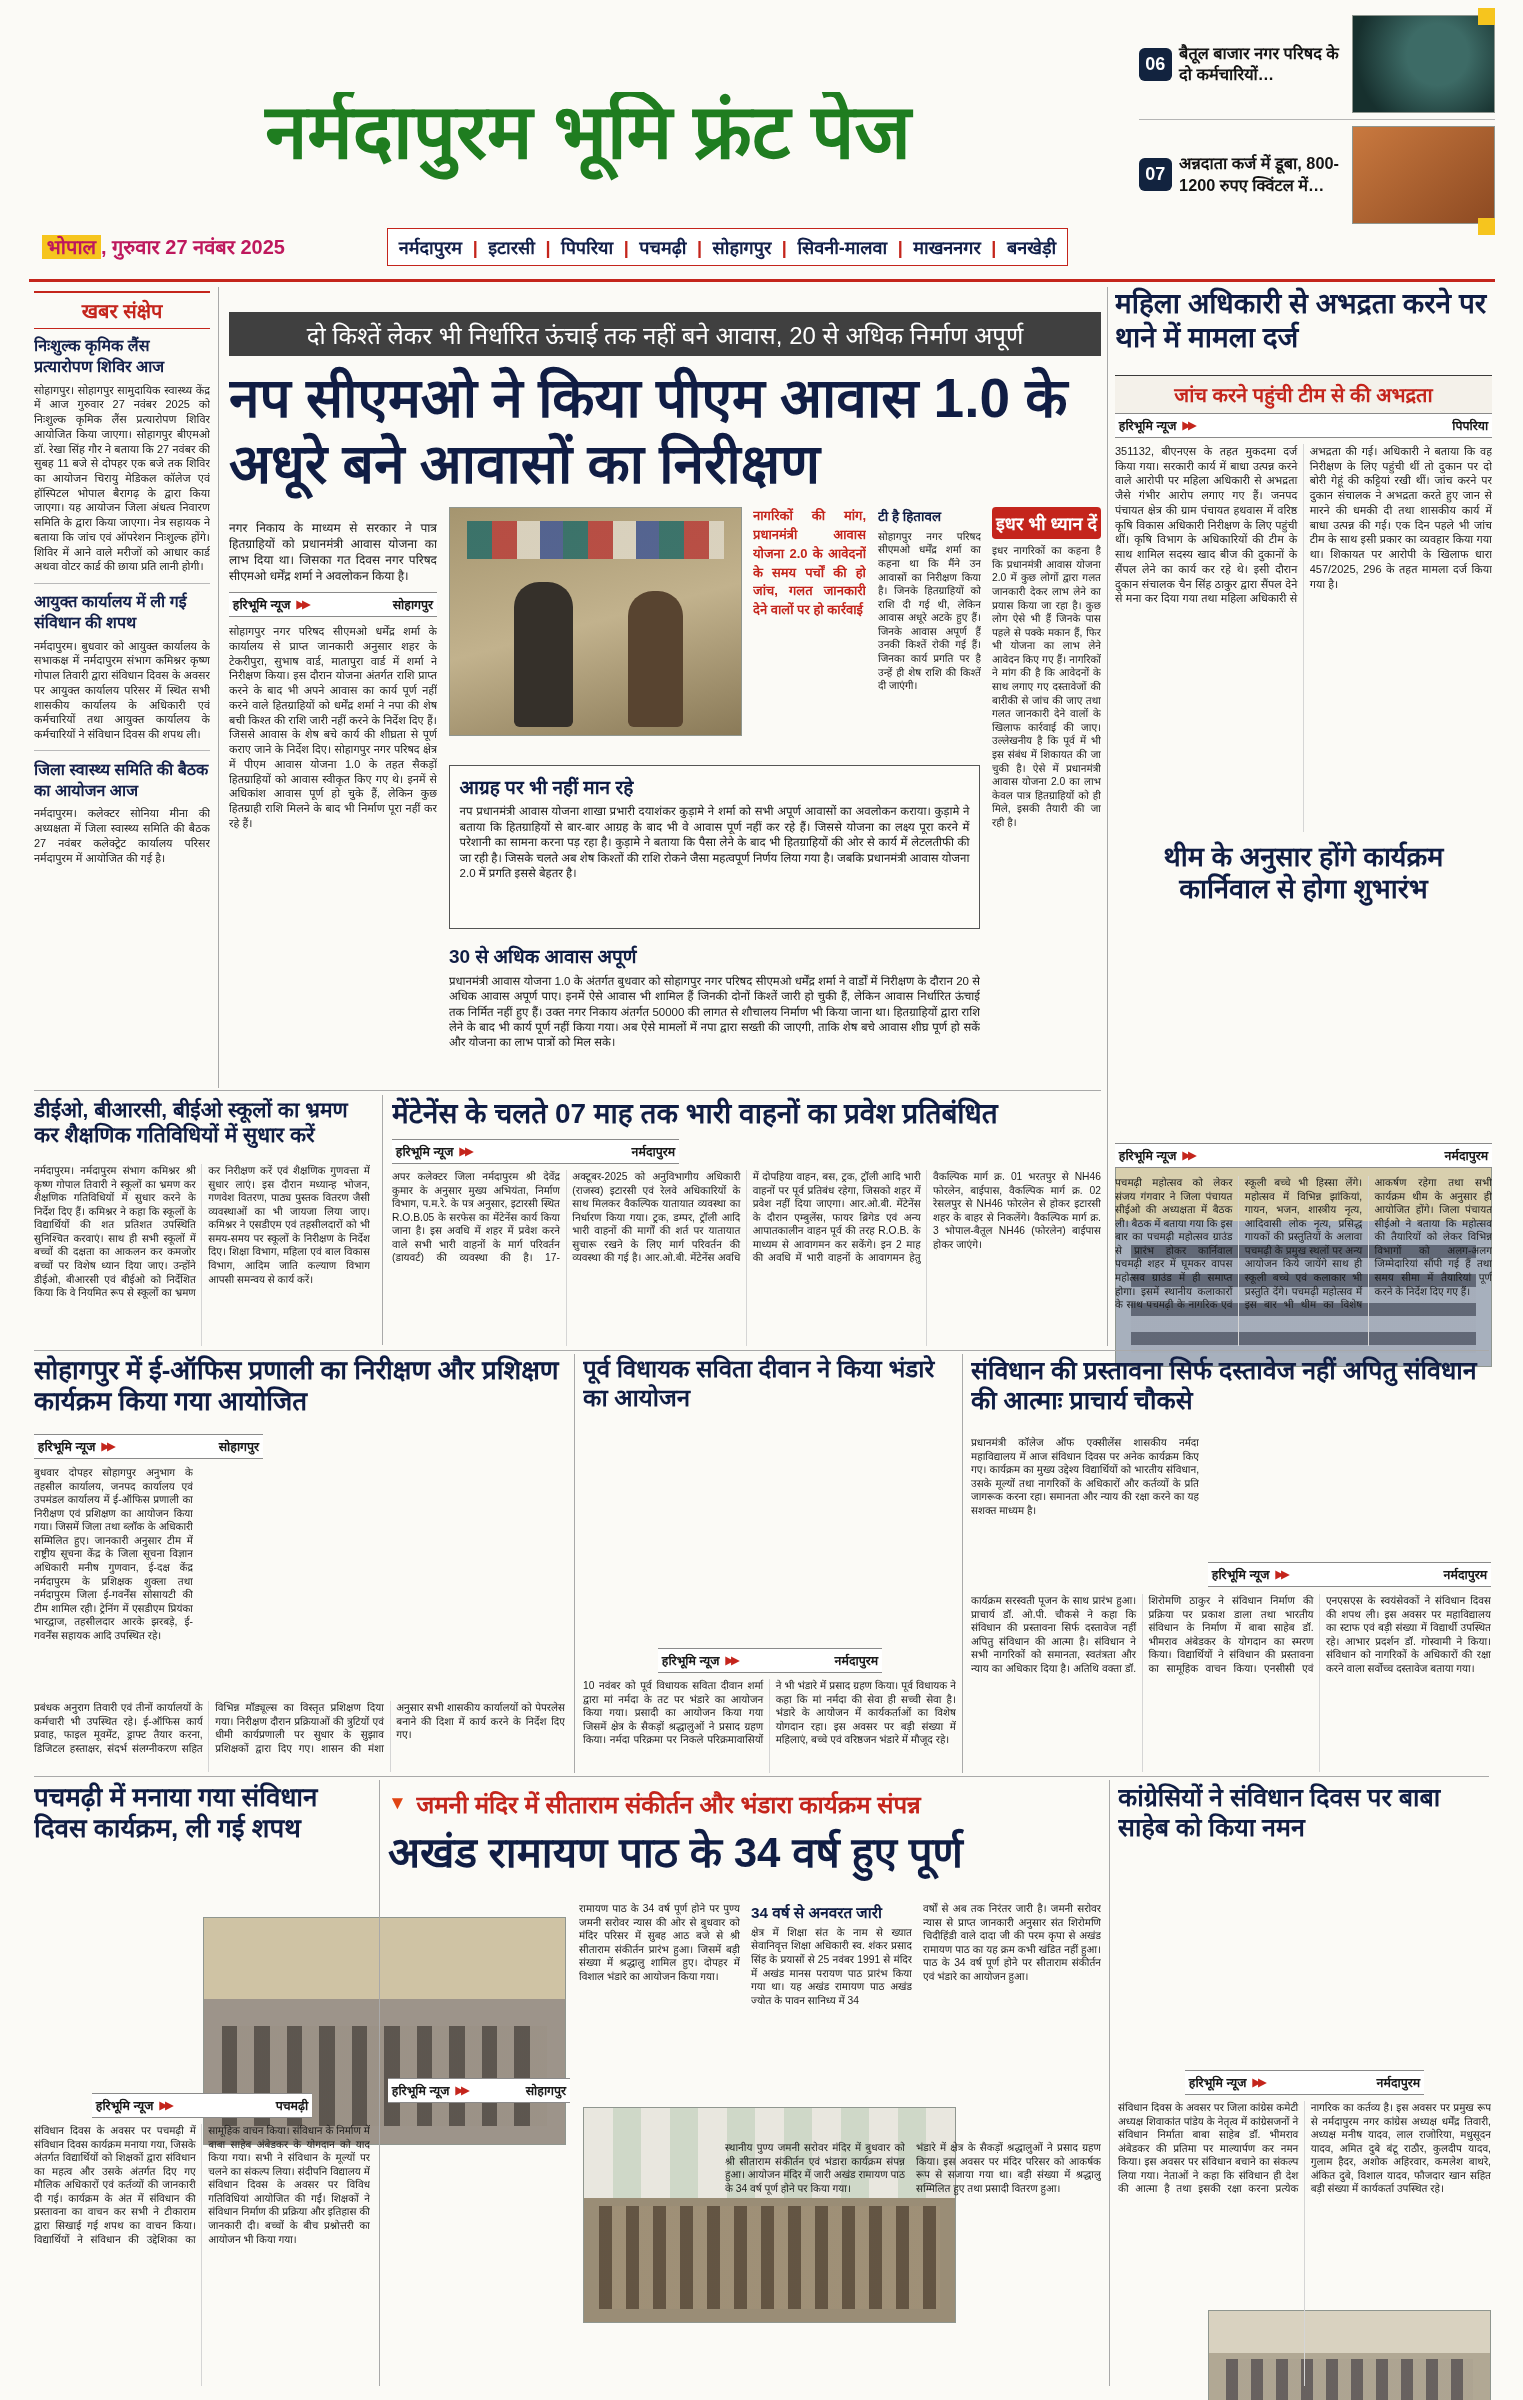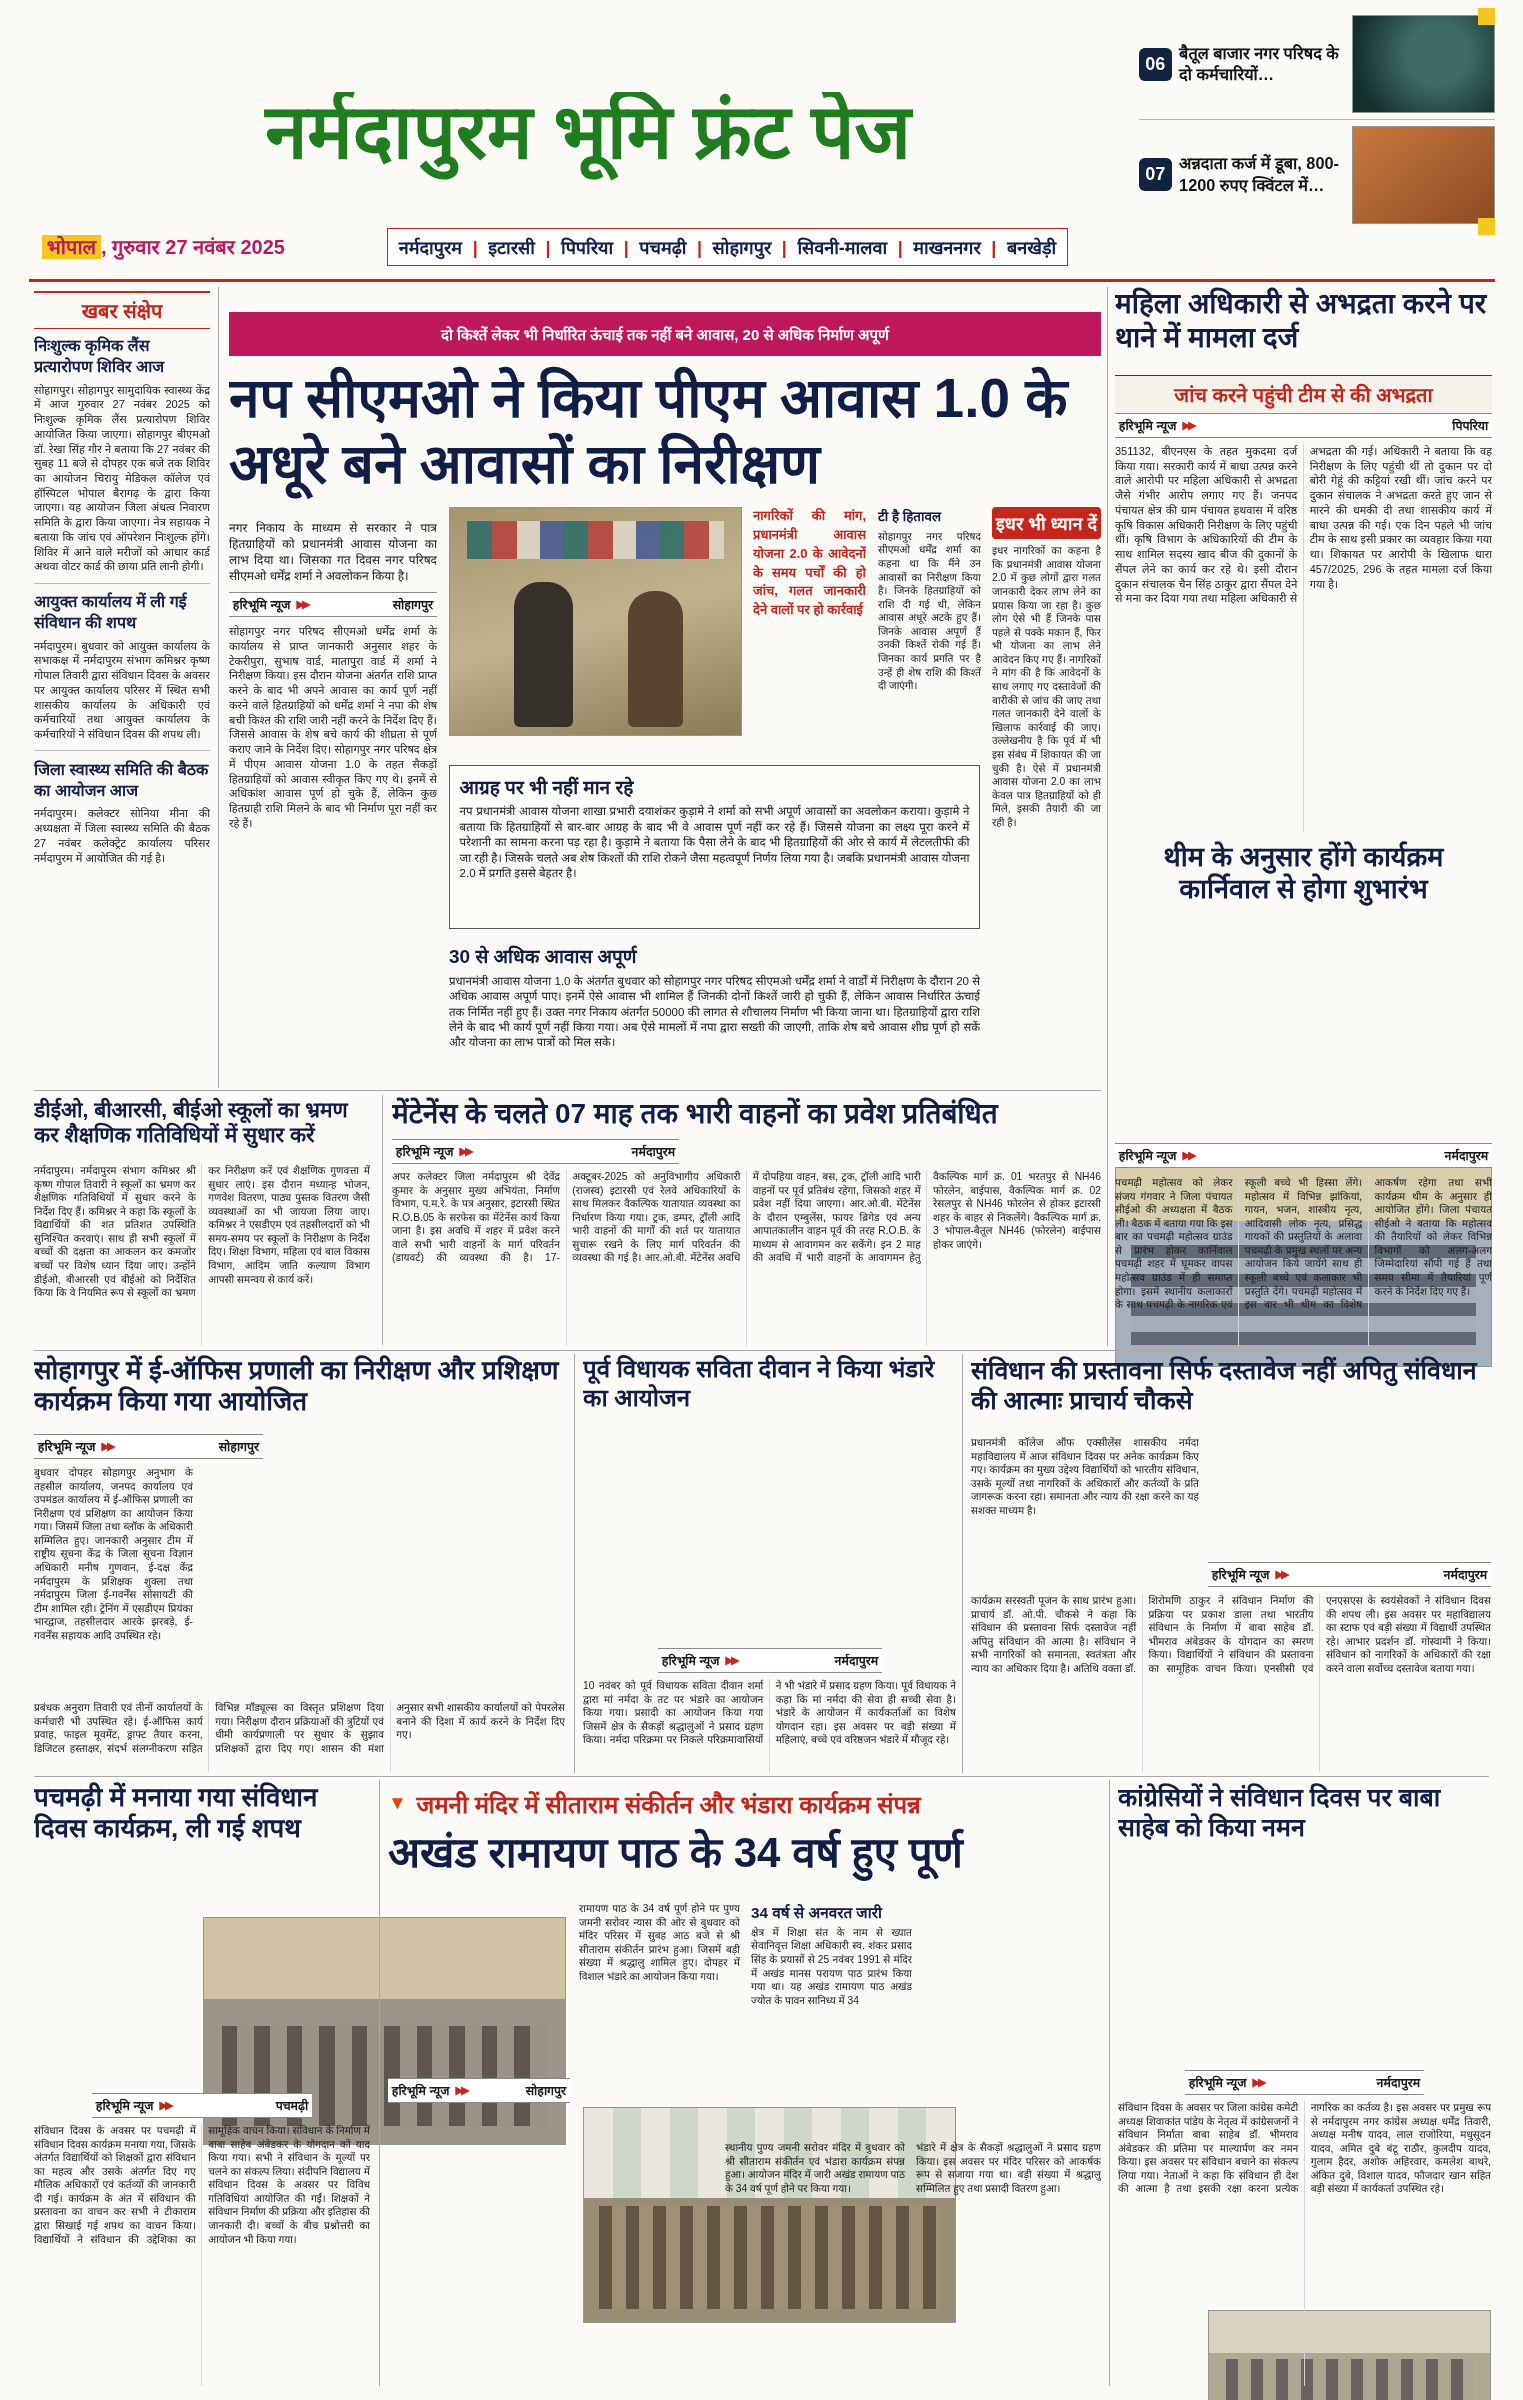--- a/index.html
+++ b/index.html
@@ -21,21 +21,21 @@
   .navbox{border:1.9px solid #c4251c;display:flex;align-items:center;justify-content:center;height:38px;background:#fff}
   .nav-item{font-size:18px;font-weight:700;color:#13204a;white-space:nowrap}
   .nav-item + .nav-item::before{content:"|";color:#c4251c;margin:0 10.5px;font-weight:700}
   .red-rule{background:#c4251c}
   .rule{background:#a9a9a9}
   .briefs-head{color:#c4251c;font-weight:800;font-size:20px;text-align:center;border-top:2.9px solid #c4251c;border-bottom:1px solid #c4251c;padding:3.8px 0;margin-bottom:7.6px}
   .brief-title{font-size:16px;font-weight:800;color:#15214b;line-height:1.3;margin:5.7px 0 4.8px}
   .body-txt{font-size:11px;line-height:1.34;color:#1a1a1a;text-align:justify}
   .body-xs{font-size:10.3px;line-height:1.32;color:#1a1a1a;text-align:justify}
   .brief-hr{height:1px;background:#b9b9b9;margin:8.6px 0}
-  .kicker{background:#be185d;color:#fff;font-size:15px;font-weight:700;display:flex;align-items:center;justify-content:center}
+  .kicker{background:#404040;color:#fff;font-size:24px;font-weight:400;display:flex;align-items:center;justify-content:center}
   .hl{color:#101d44;font-weight:800;line-height:1.2}
   .byline{display:flex;align-items:center;gap:5.7px;font-size:12.4px;font-weight:700;color:#1a1a1a;border-top:1px solid #8a8a8a;border-bottom:1px solid #8a8a8a;padding:2.9px 3.8px;background:#fff}
   .byline .ar{color:#c4251c;font-size:11.5px;letter-spacing:-2.9px;padding-right:1.9px}
   .byline .bc{margin-left:auto}
   .c2{column-count:2;column-gap:12.4px;column-rule:1px solid #d5d5d5}
   .c3{column-count:3;column-gap:12.4px;column-rule:1px solid #d5d5d5}
   .c4{column-count:4;column-gap:12.4px;column-rule:1px solid #d5d5d5}
   .subhead{font-size:19px;font-weight:800;color:#101d44;text-align:left;margin-bottom:4.8px}
   .red-box-head{background:#c4251c;color:#fff;font-size:18px;font-weight:800;text-align:center;border-radius:3.8px;padding:3.8px 1.9px;margin-bottom:5.7px}
   .demand-txt{color:#c4251c;font-weight:700;font-size:13px;line-height:1.45;text-align:justify}
@@ -255,20 +255,21 @@
     <span>हरिभूमि न्यूज</span>
     <span class="ar">▶▶</span>
     <span class="bc">सोहागपुर</span>
   </div>
 
   <div class="abs body-xs clip" style="left:579px;top:1902px;width:161px;height:231px">रामायण पाठ के 34 वर्ष पूर्ण होने पर पुण्य जमनी सरोवर न्यास की ओर से बुधवार को मंदिर परिसर में सुबह आठ बजे से श्री सीताराम संकीर्तन प्रारंभ हुआ। जिसमें बड़ी संख्या में श्रद्धालु शामिल हुए। दोपहर में विशाल भंडारे का आयोजन किया गया।</div>
   <div class="abs clip" style="left:751px;top:1902px;width:161px;height:231px">
     <div class="ram-sub">34 वर्ष से अनवरत जारी</div>
     <div class="body-xs">क्षेत्र में शिक्षा संत के नाम से ख्यात सेवानिवृत्त शिक्षा अधिकारी स्व. शंकर प्रसाद सिंह के प्रयासों से 25 नवंबर 1991 से मंदिर में अखंड मानस परायण पाठ प्रारंभ किया गया था। यह अखंड रामायण पाठ अखंड ज्योत के पावन सानिध्य में 34</div>
   </div>
+  <div class="abs body-xs clip" style="left:923px;top:1902px;width:178px;height:231px">वर्षों से अब तक निरंतर जारी है। जमनी सरोवर न्यास से प्राप्त जानकारी अनुसार संत शिरोमणि चिदीहिंडी वाले दादा जी की परम कृपा से अखंड रामायण पाठ का यह क्रम कभी खंडित नहीं हुआ। पाठ के 34 वर्ष पूर्ण होने पर सीताराम संकीर्तन एवं भंडारे का आयोजन हुआ।</div>
   <div class="abs body-xs clip" style="left:725px;top:2141px;width:180px;height:222px">स्थानीय पुण्य जमनी सरोवर मंदिर में बुधवार को श्री सीताराम संकीर्तन एवं भंडारा कार्यक्रम संपन्न हुआ। आयोजन मंदिर में जारी अखंड रामायण पाठ के 34 वर्ष पूर्ण होने पर किया गया।</div>
   <div class="abs body-xs clip" style="left:916px;top:2141px;width:185px;height:222px">भंडारे में क्षेत्र के सैकड़ों श्रद्धालुओं ने प्रसाद ग्रहण किया। इस अवसर पर मंदिर परिसर को आकर्षक रूप से सजाया गया था। बड़ी संख्या में श्रद्धालु सम्मिलित हुए तथा प्रसादी वितरण हुआ।</div>
 
   <div class="abs rule" style="left:1109px;top:1780px;width:1px;height:606px"></div>
 
   <div class="abs hl clip" style="left:1118px;top:1782px;width:373px;height:75px;font-size:25px">कांग्रेसियों ने संविधान दिवस पर बाबा साहेब को किया नमन</div>
 
   <div class="abs byline" style="left:1185px;top:2070px;width:239px">
     <span>हरिभूमि न्यूज</span>
     <span class="ar">▶▶</span>

